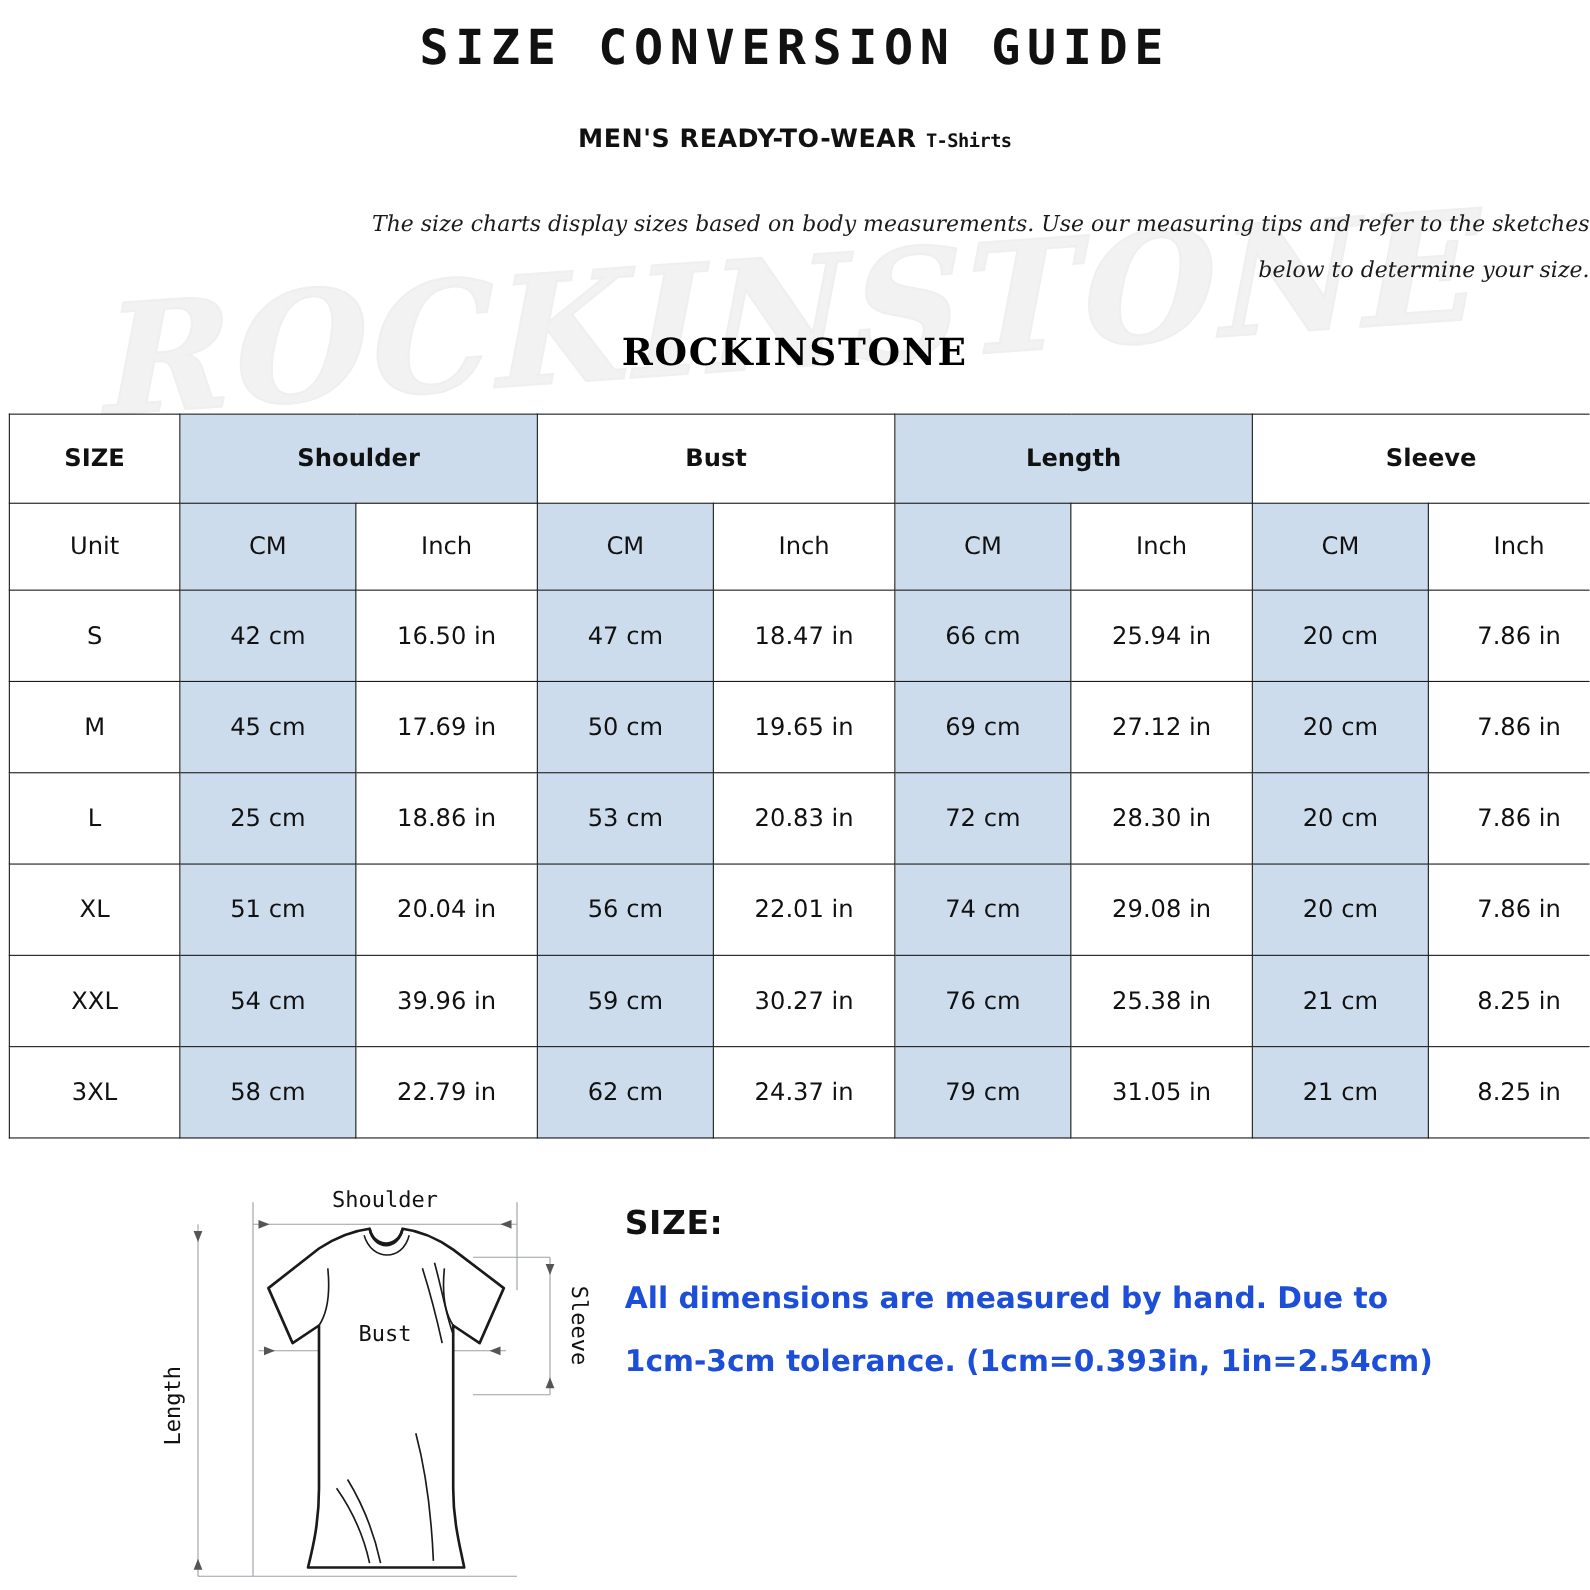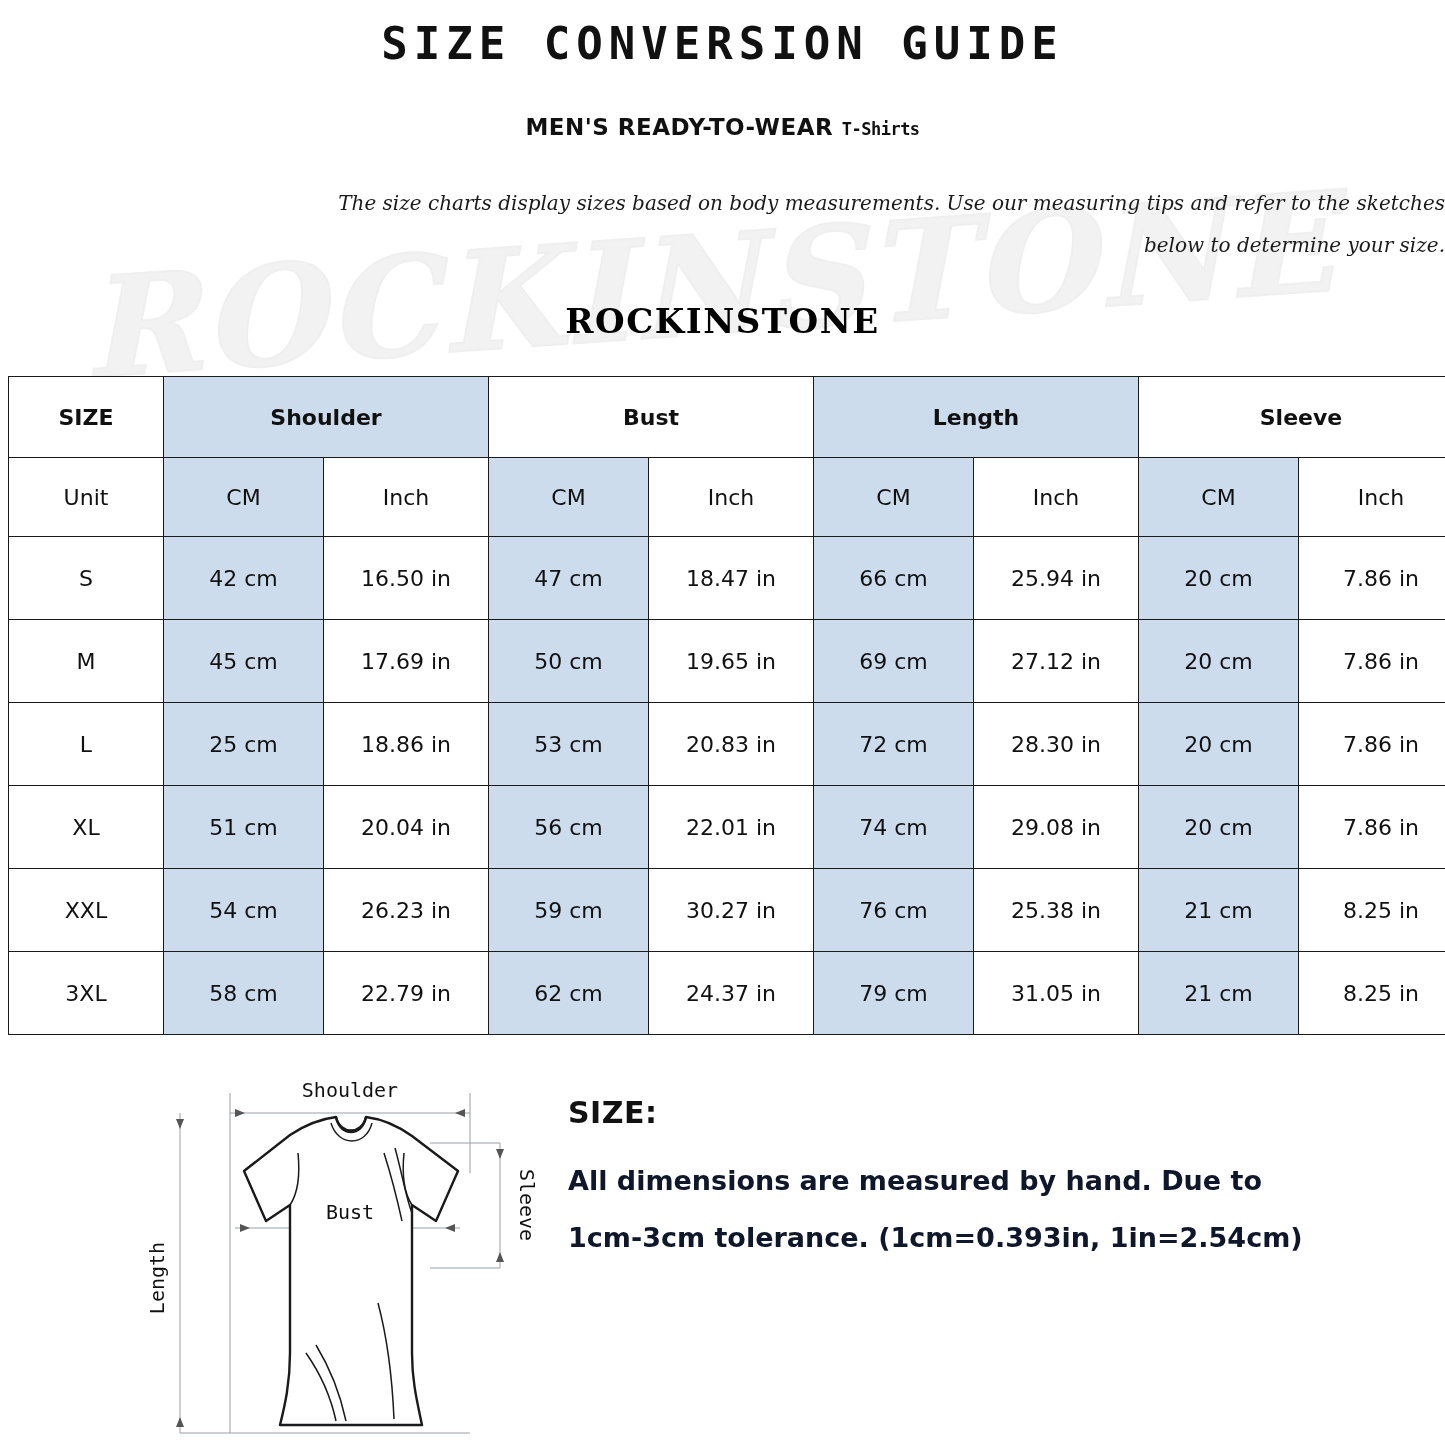--- a/index.html
+++ b/index.html
@@ -154,21 +154,21 @@
     font-weight: bold;
     color: #111;
     letter-spacing: 0.5px;
   }
   .note-body {
     font-family: "DejaVu Sans", sans-serif;
     font-size: 27px;
     font-weight: bold;
     line-height: 57px;
     margin-top: 22px;
-    color: #0f172a;
+    color: #1d4ed8;
     max-width: 800px;
   }
 </style>
 </head>
 <body>
 
 <div class="page">
 
   <div class="watermark">ROCKINSTONE</div>
 
@@ -259,21 +259,21 @@
           <td class="shade">56 cm</td>
           <td>22.01  in</td>
           <td class="shade">74 cm</td>
           <td>29.08  in</td>
           <td class="shade">20 cm</td>
           <td>7.86  in</td>
         </tr>
         <tr class="data-row">
           <td>XXL</td>
           <td class="shade">54 cm</td>
-          <td>26.23  in</td>
+          <td>39.96  in</td>
           <td class="shade">59 cm</td>
           <td>30.27  in</td>
           <td class="shade">76 cm</td>
           <td>25.38  in</td>
           <td class="shade">21 cm</td>
           <td>8.25  in</td>
         </tr>
         <tr class="data-row">
           <td>3XL</td>
           <td class="shade">58 cm</td>

